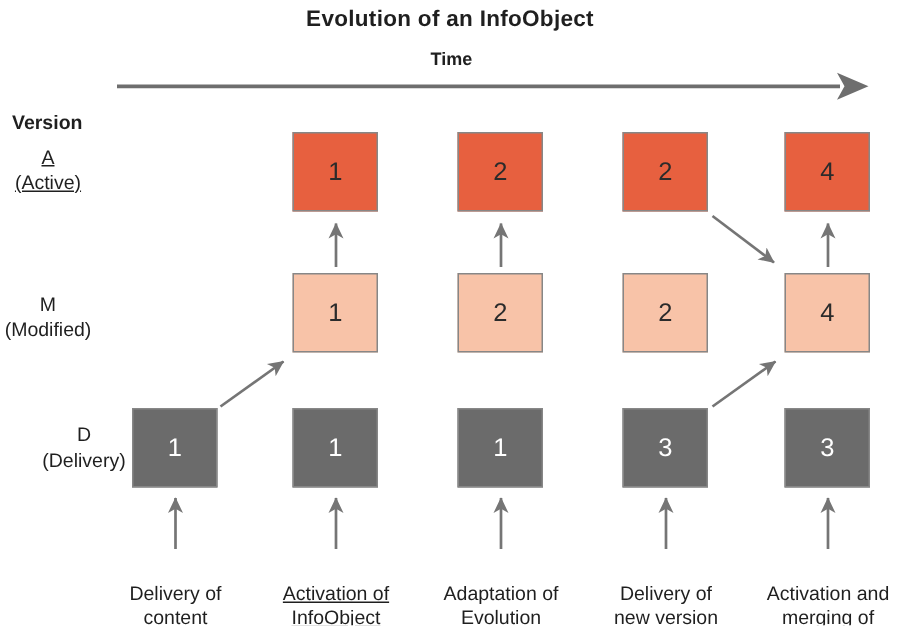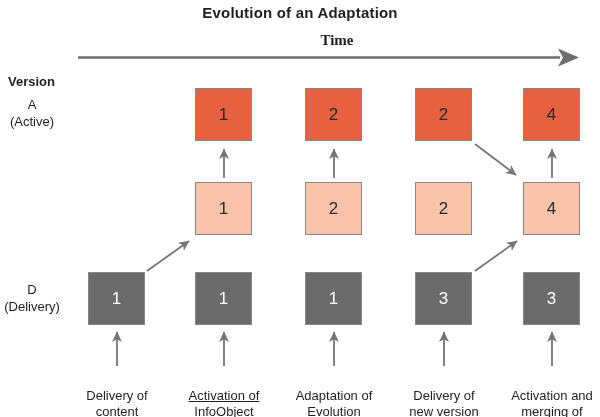--- a/index.html
+++ b/index.html
@@ -9,55 +9,55 @@
     overflow:hidden;
   }
   .title{
     position:absolute;top:4px;left:0;width:600px;text-align:center;
     font-size:15px;font-weight:bold;letter-spacing:.2px;
   }
   .version-label{
     position:absolute;top:40px;left:8px;font-size:13px;font-weight:bold;margin-top:34px;
   }
   .time-label{
-    position:absolute;top:32px;left:287px;width:100px;text-align:center;
-    font-size:15px;font-weight:bold;font-family:Liberation Serif, serif;
+    position:absolute;top:32px;left:287px;width:100px;
+    font-size:12px;font-weight:bold;
   }
   .arrows{position:absolute;top:0;left:0;width:600px;height:417px;}
   .arrows .arrow{stroke:var(--arrow,#757575);stroke-width:1.8;fill:none;}
   .arrows .ah{fill:var(--arrow,#757575);}
   .arrows .axis{stroke:#6e6e6e;stroke-width:2.5;}
   .arrows .axis-head{fill:#6e6e6e;}
   .box{
     position:absolute;width:57px;height:53px;box-sizing:border-box;
     border:1px solid var(--box-border,#878787);
     display:flex;align-items:center;justify-content:center;
     font-size:17px;
   }
   .rowA{top:88px;background:var(--active-box,#e7603f);color:#2b2b2b;}
   .rowM{top:182px;background:var(--modified-box,#f8c3a8);color:#2b2b2b;}
   .rowD{top:272px;background:var(--delivery-box,#6b6b6b);color:#ffffff;}
   .c1{left:88px;}.c2{left:195px;}.c3{left:305px;}.c4{left:415px;}.c5{left:523px;}
   .row-label{
     position:absolute;left:0;width:64px;text-align:center;
     font-size:13px;line-height:17px;white-space:pre-line;
   }
-  .rlA{top:96px;}.rlM{top:194px;}.rlD{top:281px;}
+  .rlA{top:96px;text-decoration:underline;}.rlM{top:194px;}.rlD{top:281px;padding-left:24px;}
   .event-label{
     position:absolute;top:371px;width:120px;text-align:center;
     font-size:13px;line-height:16px;white-space:pre-line;margin-top:17px;
   }
   .e1{left:57px;}.e2{left:164px;text-decoration:underline;}.e3{left:274px;}.e4{left:384px;}.e5{left:492px;}
 </style>
 </head>
 <body>
 
 <div class="stage">
 
-  <div class="title">Evolution of an Adaptation</div>
+  <div class="title">Evolution of an InfoObject</div>
   <div class="version-label">Version</div>
   <div class="time-label">Time</div>
 
   <svg class="arrows" width="600" height="417" viewBox="0 0 600 417">
     <defs>
       <marker id="ah" markerUnits="userSpaceOnUse" markerWidth="12" markerHeight="12" refX="10" refY="5.5" orient="auto">
         <path class="ah" d="M0,0.5 L10.5,5.5 L0,10.5 L2.8,5.5 Z"></path>
       </marker>
     </defs>
 
@@ -76,20 +76,22 @@
 
     <line class="arrow" x1="117" y1="366" x2="117" y2="332" marker-end="url(#ah)"></line>
     <line class="arrow" x1="224" y1="366" x2="224" y2="332" marker-end="url(#ah)"></line>
     <line class="arrow" x1="334" y1="366" x2="334" y2="332" marker-end="url(#ah)"></line>
     <line class="arrow" x1="444" y1="366" x2="444" y2="332" marker-end="url(#ah)"></line>
     <line class="arrow" x1="552" y1="366" x2="552" y2="332" marker-end="url(#ah)"></line>
   </svg>
 
   <div class="row-label rlA"><span>A</span>
 <span>(Active)</span></div>
+  <div class="row-label rlM"><span>M</span>
+<span>(Modified)</span></div>
   <div class="row-label rlD"><span>D</span>
 <span>(Delivery)</span></div>
 
   <div class="box rowA c2">1</div>
   <div class="box rowA c3">2</div>
   <div class="box rowA c4">2</div>
   <div class="box rowA c5">4</div>
 
   <div class="box rowM c2">1</div>
   <div class="box rowM c3">2</div>

